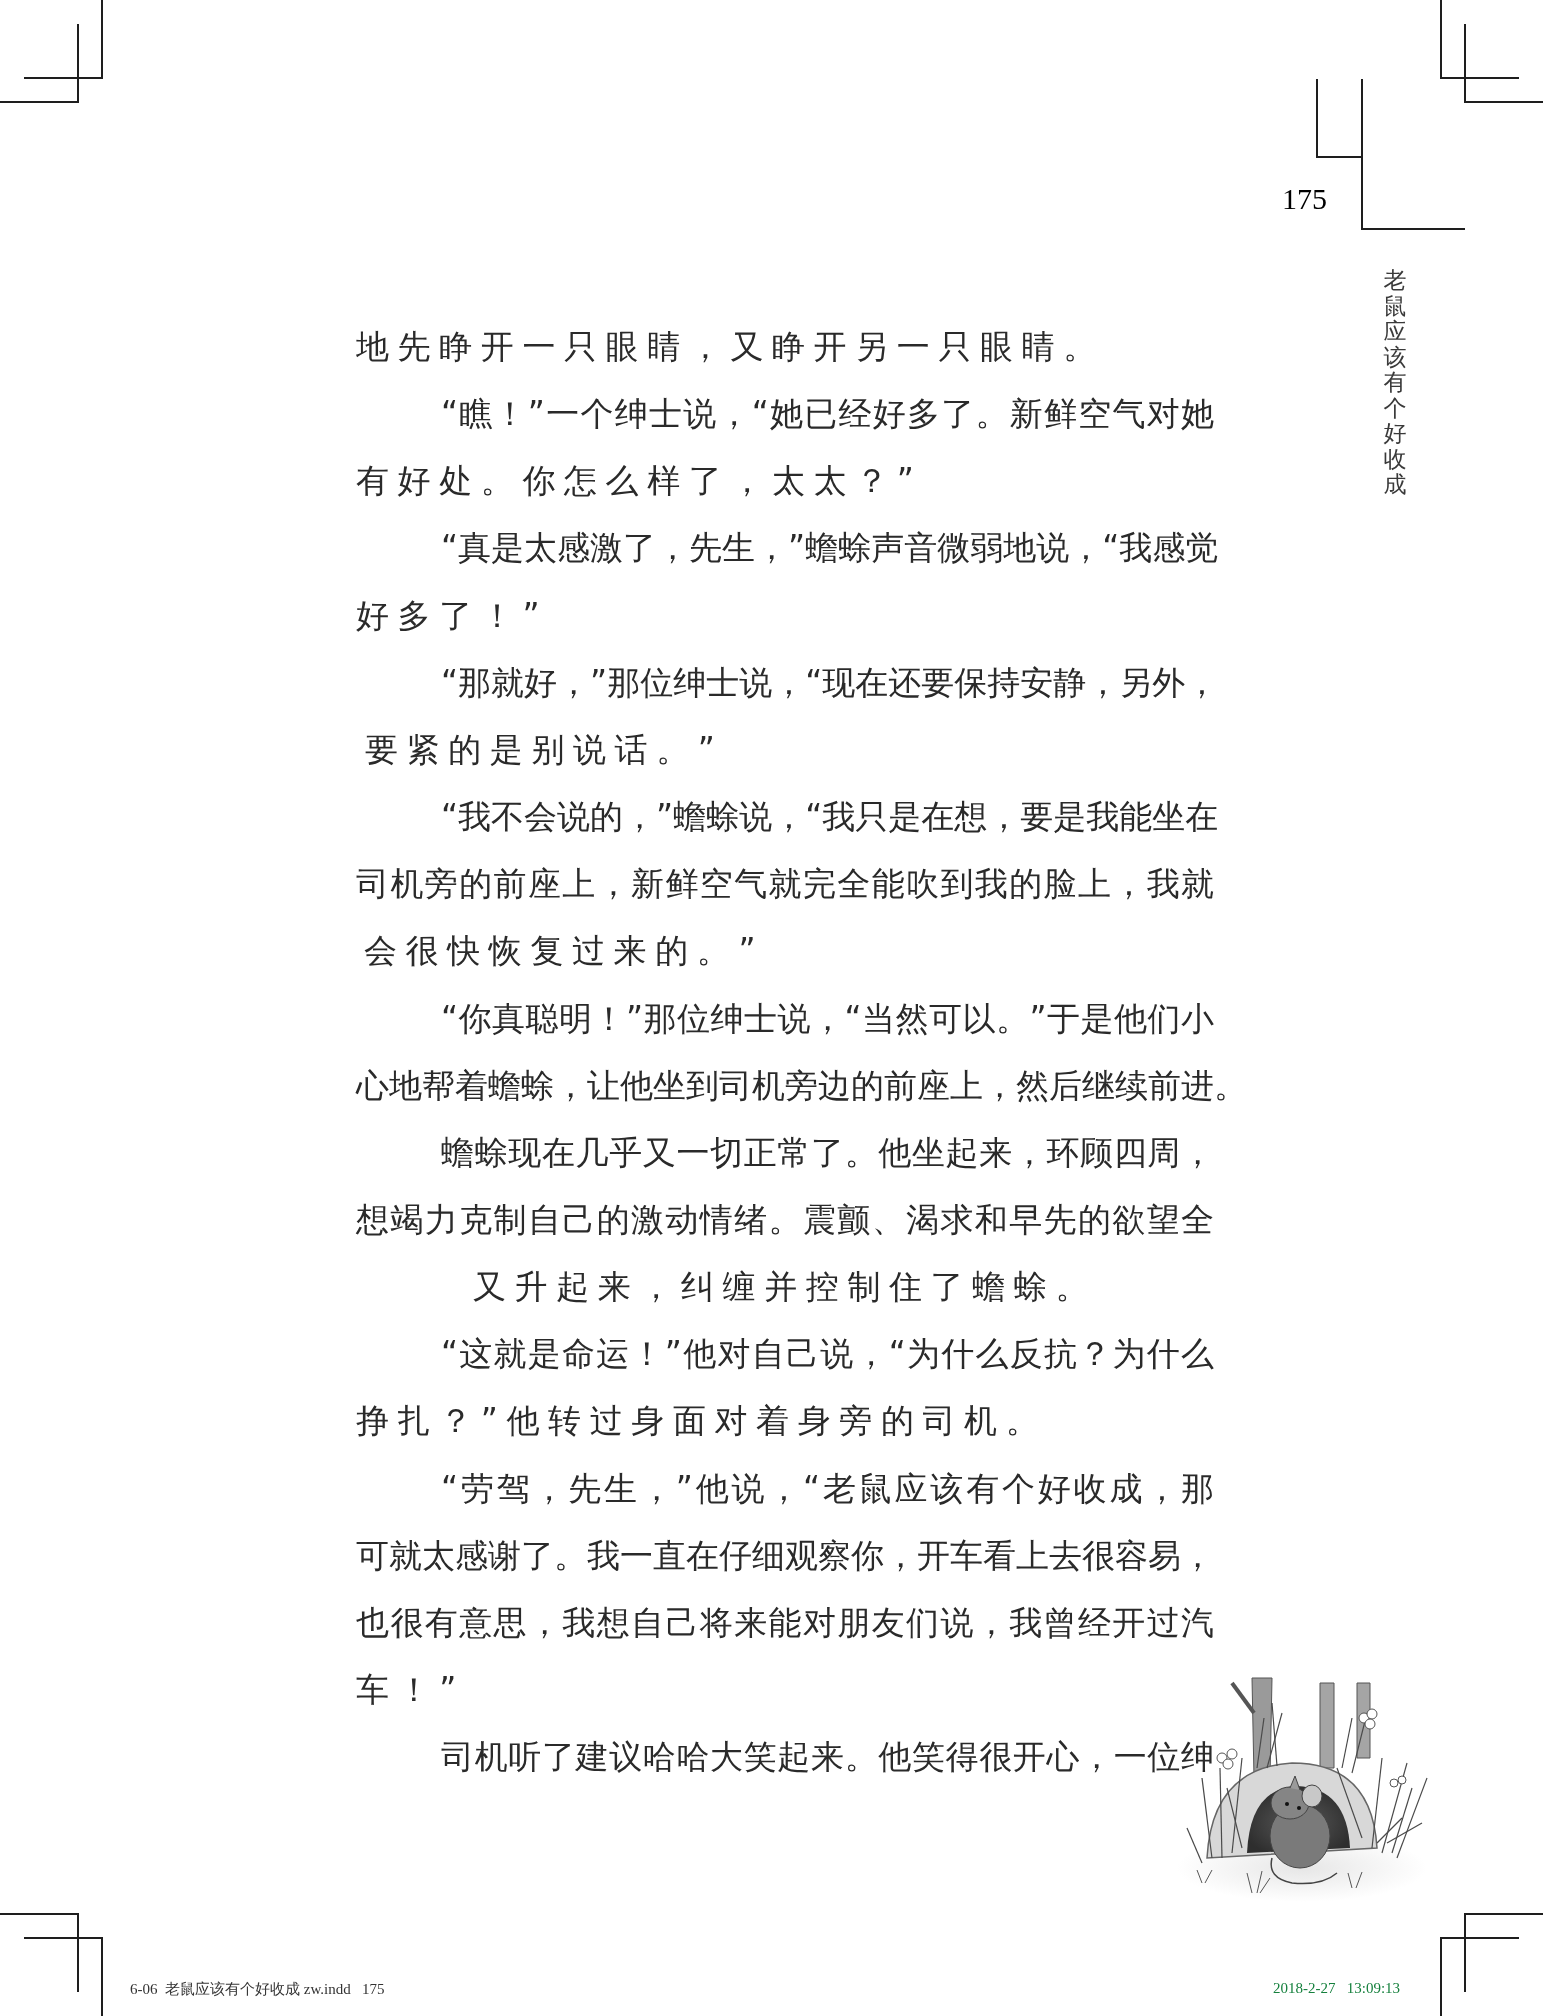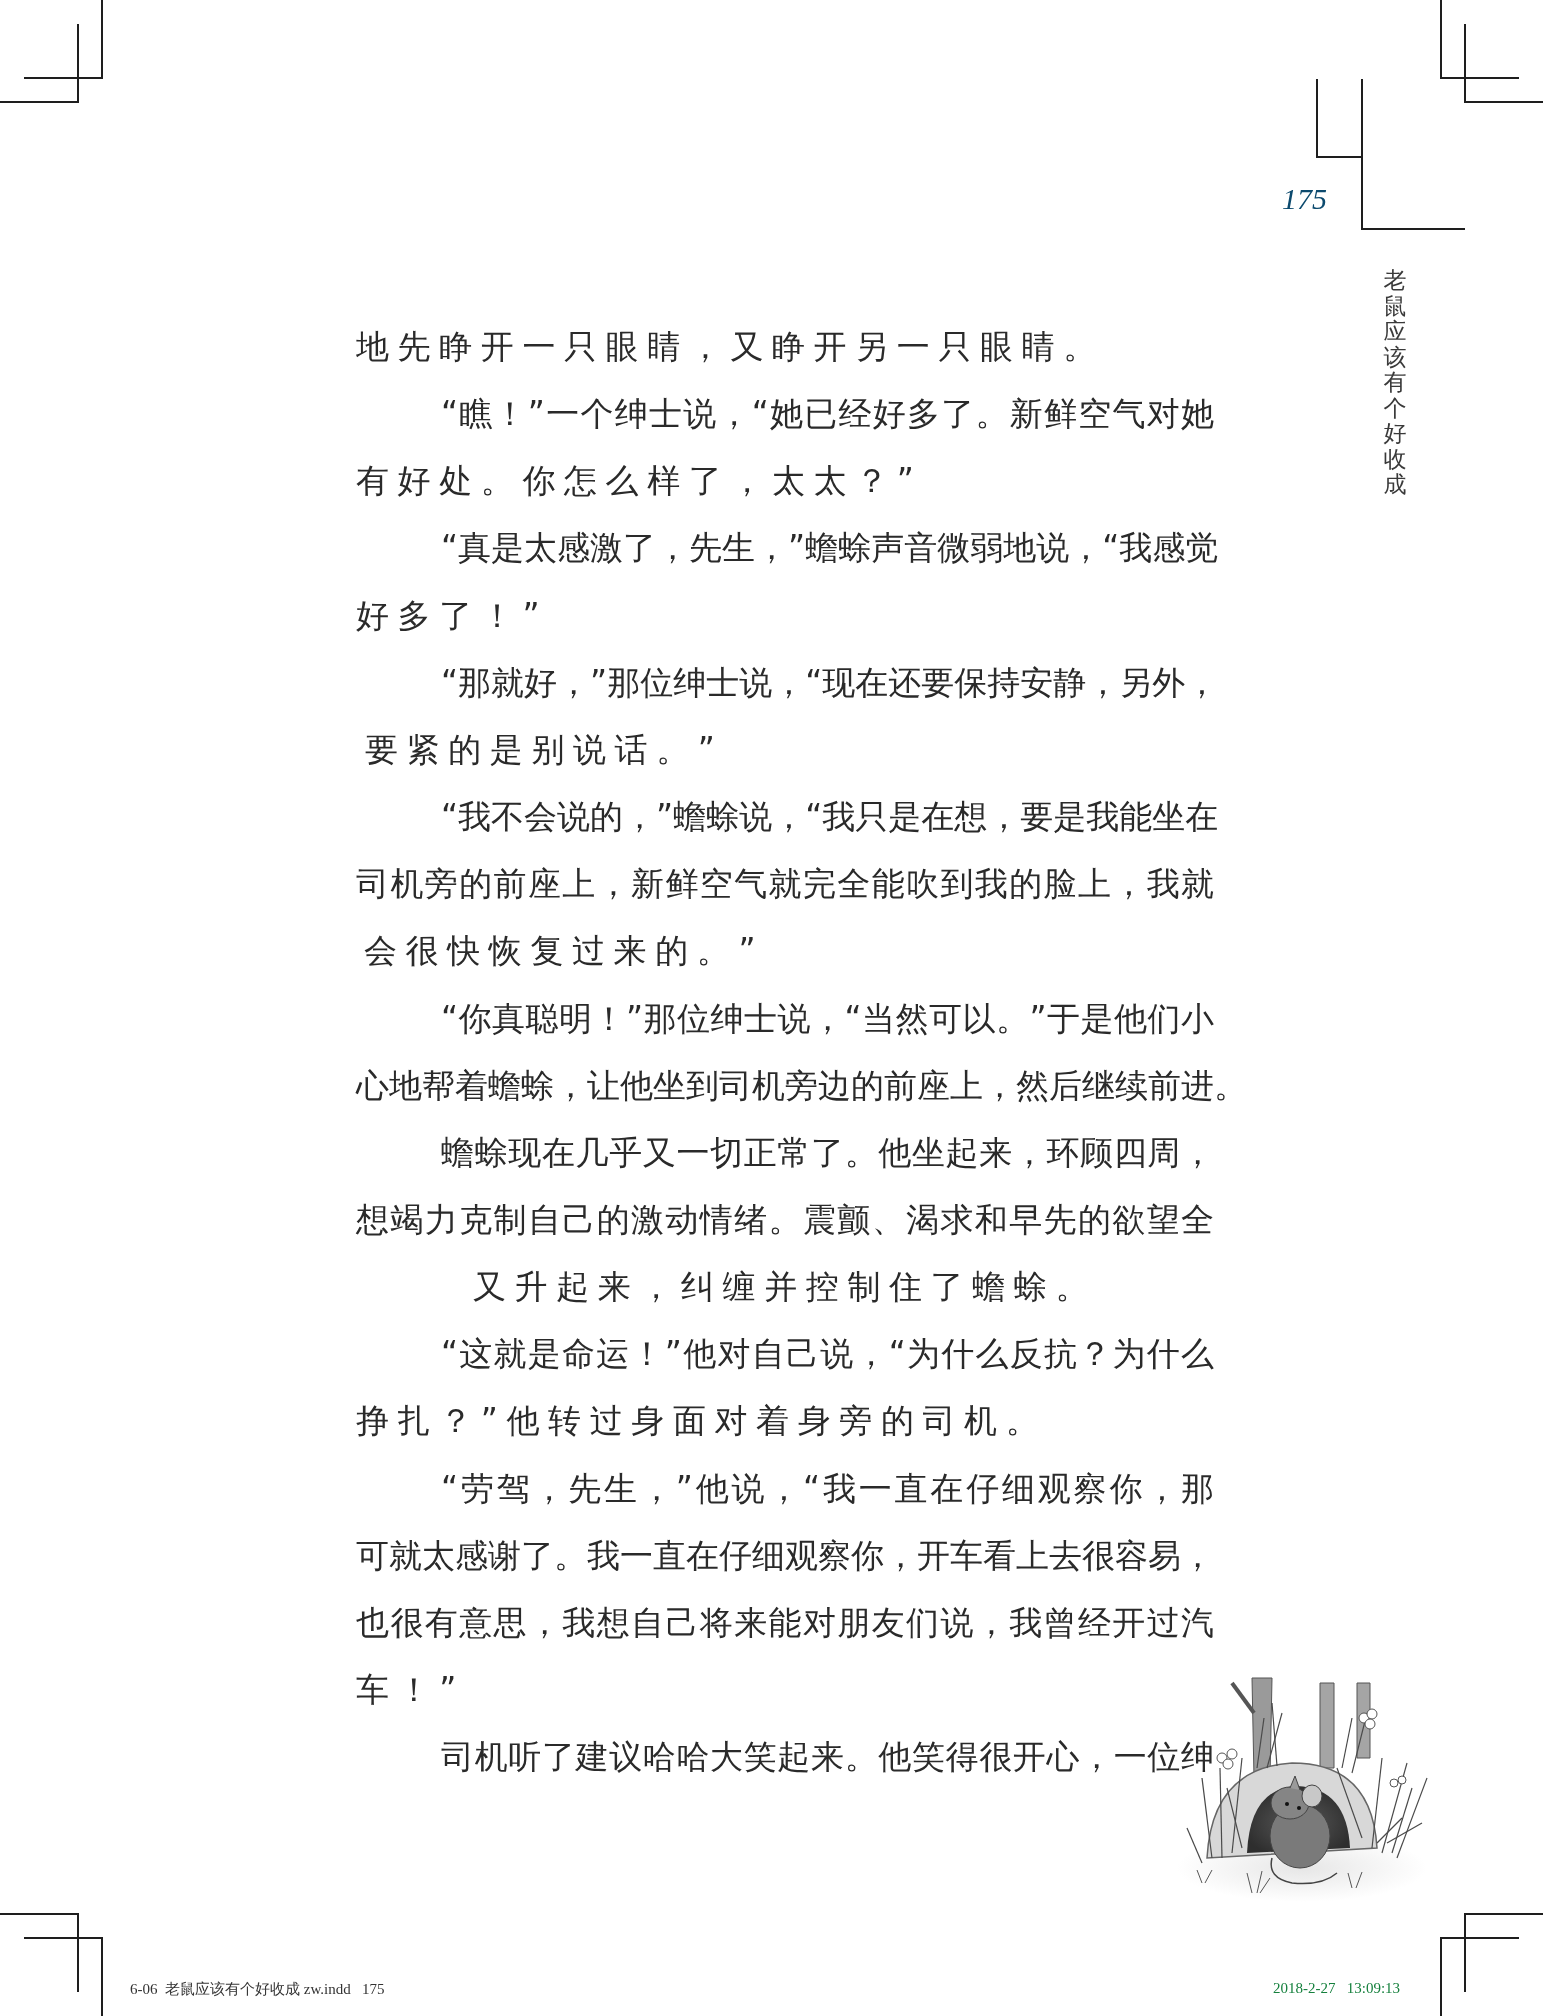--- a/index.html
+++ b/index.html
@@ -2,21 +2,21 @@
 <html><head>
 <meta charset="utf-8">
 <style>
   html, body { margin: 0; padding: 0; background: #ffffff; }
   body { width: 1543px; height: 2016px; position: relative; overflow: hidden;
          font-family: "DejaVu Sans", "Liberation Sans", sans-serif; color: #2b2b2b; }
   .mark { position: absolute; background: #1e1e1e; }
   .h { height: 2px; }
   .v { width: 2px; }
   .page-num { position: absolute; left: 1282px; top: 182px; font-family: "Liberation Serif", "DejaVu Serif", serif;
-              font-size: 30px; color: #0c4a6e; font-style: italic; }
+              font-size: 30px; color: #000000; }
   .running-title { position: absolute; left: 1381px; top: 268px; width: 28px;
                    font-size: 23px; line-height: 25.5px; color: #3a3a3a; text-align: center;
                    word-break: break-all; }
   .running-title span { display: block; }
   .body-text { position: absolute; left: 356px; top: 313px; width: 858px; }
   .line { position: absolute; left: 0; width: 858px; height: 67px; font-size: 33px; line-height: 67px;
           white-space: nowrap; letter-spacing: 8.6px; color: #2a2a2a; }
   .line.full { text-align: justify; text-align-last: justify; letter-spacing: 0; }
   .line.indent { padding-left: 85px; width: 773px; }
   .illustration { position: absolute; left: 1172px; top: 1658px; width: 266px; height: 246px; }
@@ -78,21 +78,21 @@
     <div class="line indent full" style="top: 470.05px;">“我不会说的，”蟾蜍说，“我只是在想，要是我能坐在</div>
     <div class="line full" style="top: 537.2px;">司机旁的前座上，新鲜空气就完全能吹到我的脸上，我就</div>
     <div class="line" style="top: 604.35px; margin-left: 8px;">会很快恢复过来的。”</div>
     <div class="line indent full" style="top: 671.5px;">“你真聪明！”那位绅士说，“当然可以。”于是他们小</div>
     <div class="line full" style="top: 738.65px;">心地帮着蟾蜍，让他坐到司机旁边的前座上，然后继续前进。</div>
     <div class="line indent full" style="top: 805.8px;">蟾蜍现在几乎又一切正常了。他坐起来，环顾四周，</div>
     <div class="line full" style="top: 872.95px;">想竭力克制自己的激动情绪。震颤、渴求和早先的欲望全</div>
     <div class="line" style="top: 940.1px; text-align: center;">又升起来，纠缠并控制住了蟾蜍。</div>
     <div class="line indent full" style="top: 1007.25px;">“这就是命运！”他对自己说，“为什么反抗？为什么</div>
     <div class="line" style="top: 1074.4px;">挣扎？”他转过身面对着身旁的司机。</div>
-    <div class="line indent full" style="top: 1141.55px;">“劳驾，先生，”他说，“我一直在仔细观察你，那</div>
+    <div class="line indent full" style="top: 1141.55px;">“劳驾，先生，”他说，“老鼠应该有个好收成，那</div>
     <div class="line full" style="top: 1208.7px;">可就太感谢了。我一直在仔细观察你，开车看上去很容易，</div>
     <div class="line full" style="top: 1275.85px;">也很有意思，我想自己将来能对朋友们说，我曾经开过汽</div>
     <div class="line" style="top: 1343px;">车！”</div>
     <div class="line indent full" style="top: 1410.15px;">司机听了建议哈哈大笑起来。他笑得很开心，一位绅</div>
   </div>
 
 <svg class="illustration" viewBox="0 0 266 246" xmlns="http://www.w3.org/2000/svg">
   <defs>
     <radialGradient id="hole" cx="50%" cy="55%" r="55%">
       <stop offset="0%" stop-color="#5a5a5a"></stop>

